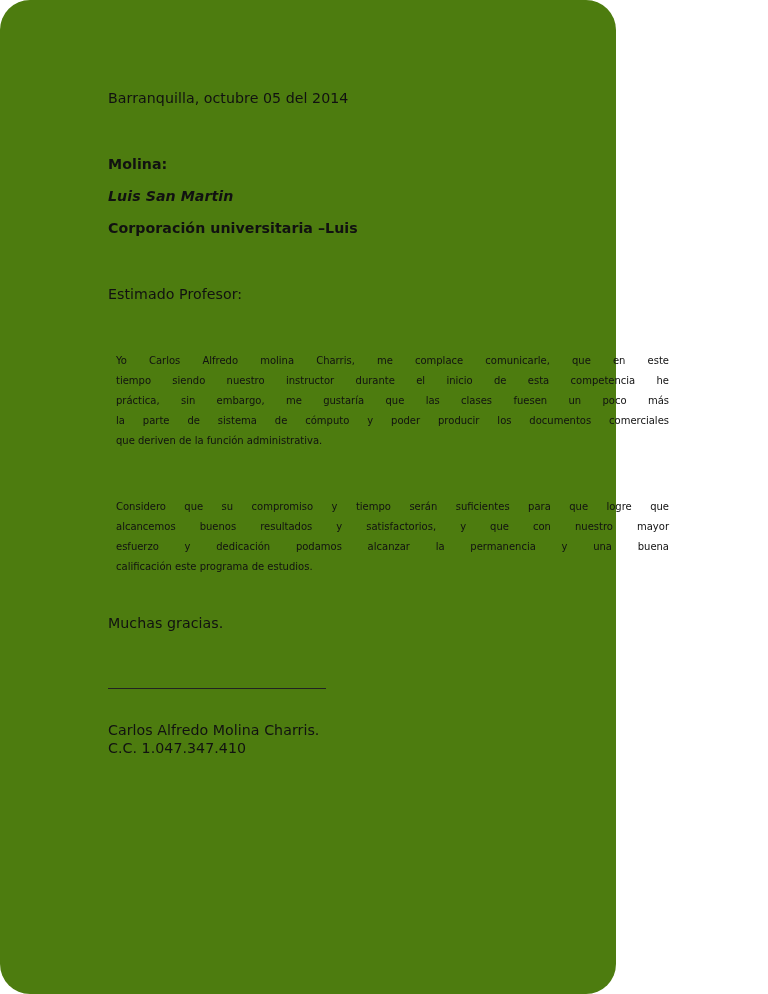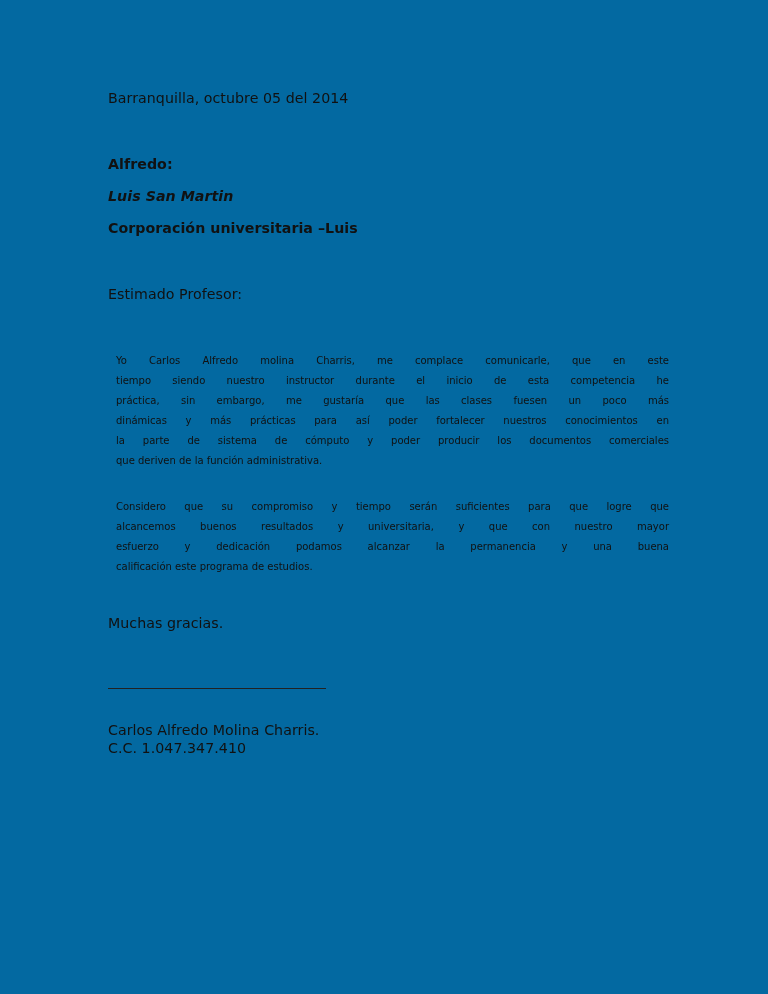--- a/index.html
+++ b/index.html
@@ -11,22 +11,23 @@
       width: 768px;
       height: 994px;
       position: relative;
       overflow: hidden;
       font-family: "DejaVu Sans", sans-serif;
       color: #111111;
     }
     .page {
       position: absolute;
       left: 0; top: 0;
-      width: 768px; height: 994px;
-      background: #0369a1;
+      width: 616px; height: 994px;
+      background: #4d7c0f;
+      border-radius: 30px;
     }
     .line {
       position: absolute;
       left: 108px;
       font-size: 14.2px;
       line-height: 20px;
       white-space: nowrap;
       letter-spacing: 0.05px;
     }
     .bold { font-weight: bold; }
@@ -57,38 +58,37 @@
       border-top: 1px solid #222222;
     }
   </style>
 </head>
 <body>
 
 <div class="page">
 
   <div class="line" style="top:88px;">Barranquilla, octubre 05 del 2014</div>
 
-  <div class="line bold" style="top:154px;">Alfredo:</div>
+  <div class="line bold" style="top:154px;">Molina:</div>
   <div class="line bold" style="top:186px;font-style:italic;">Luis San Martin</div>
   <div class="line bold" style="top:218px;">Corporación universitaria –Luis</div>
 
   <div class="line" style="top:284px;">Estimado Profesor:</div>
 
   <div class="para" style="top:343px;">
     <span class="l">Yo Carlos Alfredo molina Charris, me complace comunicarle, que en este</span>
     <span class="l">tiempo siendo nuestro instructor durante el inicio de esta competencia he</span>
     <span class="l">práctica, sin embargo, me gustaría que las clases fuesen un poco más</span>
-    <span class="l">dinámicas y más prácticas para así poder fortalecer nuestros conocimientos en</span>
     <span class="l">la parte de sistema de cómputo y poder producir los documentos comerciales</span>
     <span class="l last">que deriven de la función administrativa.</span>
   </div>
 
   <div class="para" style="top:489px;">
     <span class="l">Considero que su compromiso y tiempo serán suficientes para que logre que</span>
-    <span class="l">alcancemos buenos resultados y universitaria, y que con nuestro mayor</span>
+    <span class="l">alcancemos buenos resultados y satisfactorios, y que con nuestro mayor</span>
     <span class="l">esfuerzo y dedicación podamos alcanzar la permanencia y una buena</span>
     <span class="l last">calificación este programa de estudios.</span>
   </div>
 
   <div class="line" style="top:613px;">Muchas gracias.</div>
 
   <div class="sig-line"></div>
 
   <div class="line" style="top:720px;">Carlos Alfredo Molina Charris.</div>
   <div class="line" style="top:738px;">C.C. 1.047.347.410</div>

